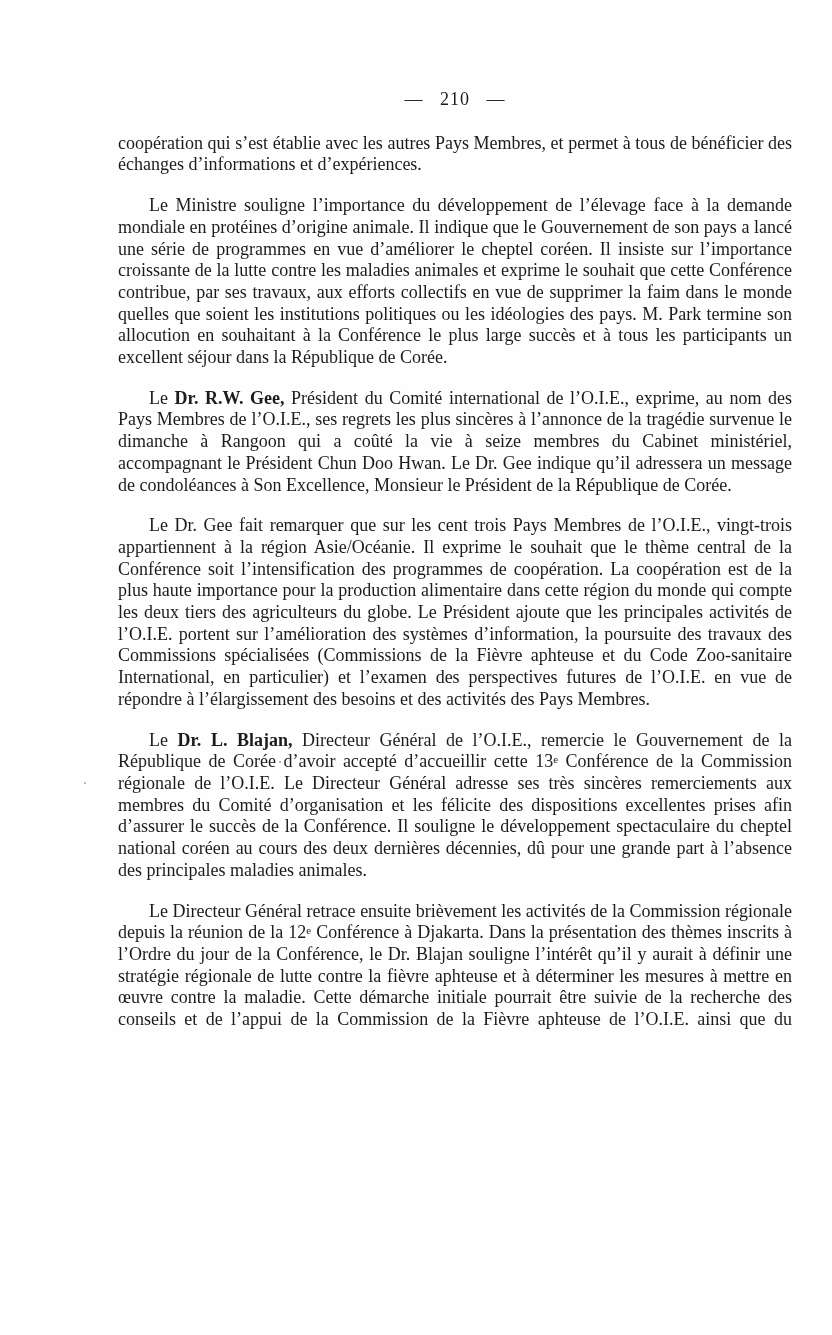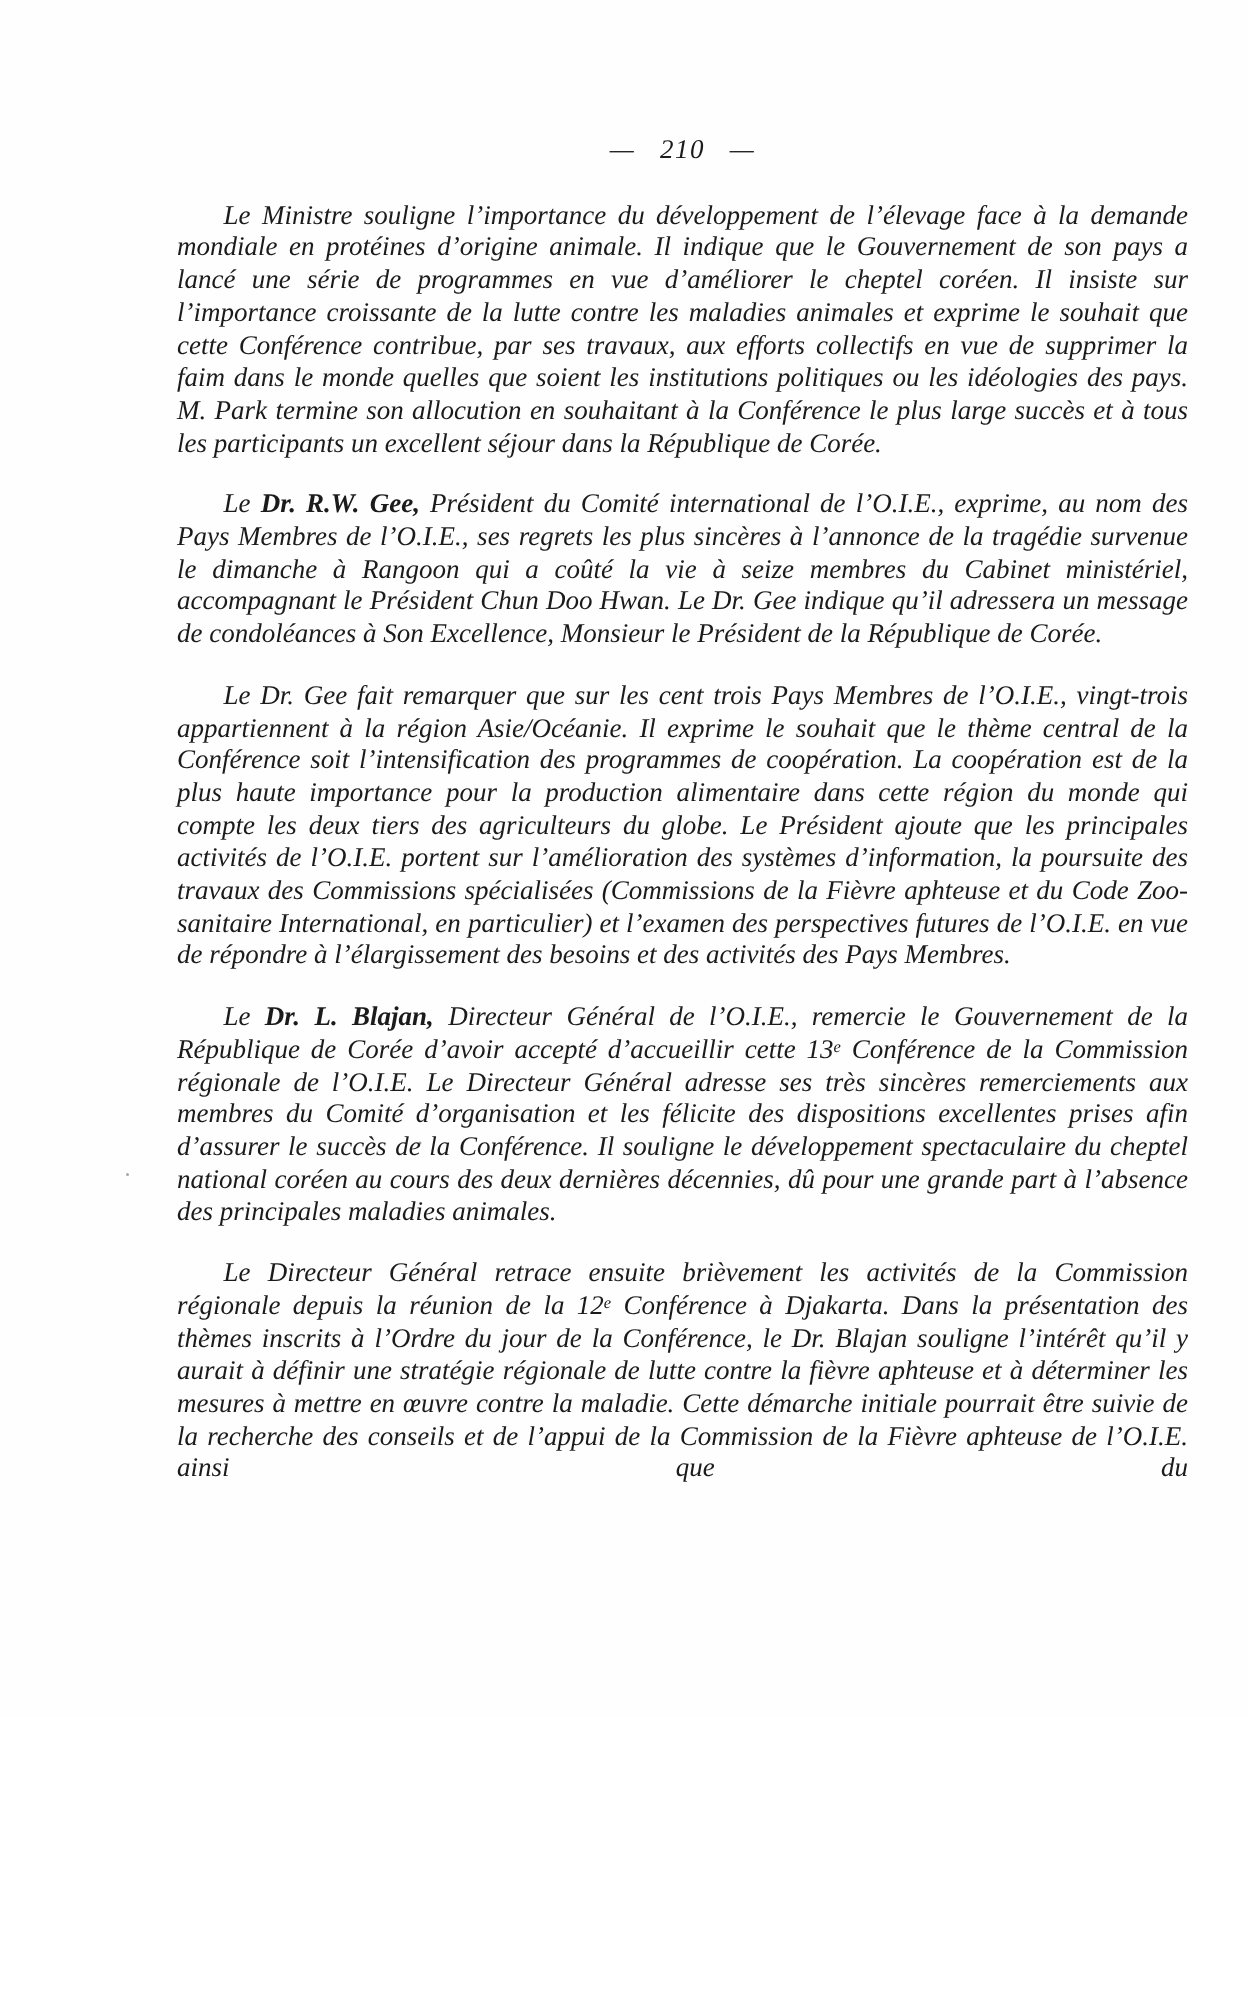--- a/index.html
+++ b/index.html
@@ -12,21 +12,20 @@
     width: 832px;
     height: 1144px;
     box-sizing: border-box;
     background: #fefefe;
     color: #1b1b1b;
     font-family: "Liberation Serif", "DejaVu Serif", serif;
     font-size: 18px;
     line-height: 21.7px;
     padding: 89px 40px 0 118px;
     overflow: hidden;
-    font-style: italic;
   }
   .page-number {
     text-align: center;
     margin: 0 0 22px 0;
     word-spacing: 11px;
     letter-spacing: 1px;
   }
   .text-block {
     width: 674px;
   }
@@ -54,20 +53,21 @@
     background: #3c3c3c;
     border-radius: 50%;
   }
 </style>
 </head>
 <body>
 
 <div class="page">
   <div class="page-number">— 210 —</div>
   <div class="text-block">
+      <p class="para"><span>coopération qui s’est établie avec les autres Pays Membres, et permet à tous de bénéficier des échanges d’informations et d’expériences.</span></p>
       <p class="para indent"><span>Le Ministre souligne l’importance du développement de l’élevage face à la demande mondiale en protéines d’origine animale. Il indique que le Gouvernement de son pays a lancé une série de programmes en vue d’améliorer le cheptel coréen. Il insiste sur l’importance croissante de la lutte contre les maladies animales et exprime le souhait que cette Conférence contribue, par ses travaux, aux efforts collectifs en vue de supprimer la faim dans le monde quelles que soient les institutions politiques ou les idéologies des pays. M. Park termine son allocution en souhaitant à la Conférence le plus large succès et à tous les participants un excellent séjour dans la République de Corée.</span></p>
       <p class="para indent"><span>Le </span><b>Dr. R.W. Gee,</b><span> Président du Comité international de l’O.I.E., exprime, au nom des Pays Membres de l’O.I.E., ses regrets les plus sincères à l’annonce de la tragédie survenue le dimanche à Rangoon qui a coûté la vie à seize membres du Cabinet ministériel, accompagnant le Président Chun Doo Hwan. Le Dr. Gee indique qu’il adressera un message de condoléances à Son Excellence, Monsieur le Président de la République de Corée.</span></p>
       <p class="para indent"><span>Le Dr. Gee fait remarquer que sur les cent trois Pays Membres de l’O.I.E., vingt-trois appartiennent à la région Asie/Océanie. Il exprime le souhait que le thème central de la Conférence soit l’intensification des programmes de coopération. La coopération est de la plus haute importance pour la production alimentaire dans cette région du monde qui compte les deux tiers des agriculteurs du globe. Le Président ajoute que les principales activités de l’O.I.E. portent sur l’amélioration des systèmes d’information, la poursuite des travaux des Commissions spécialisées (Commissions de la Fièvre aphteuse et du Code Zoo-sanitaire International, en particulier) et l’examen des perspectives futures de l’O.I.E. en vue de répondre à l’élargissement des besoins et des activités des Pays Membres.</span></p>
       <p class="para indent"><span>Le </span><b>Dr. L. Blajan,</b><span> Directeur Général de l’O.I.E., remercie le Gouvernement de la République de Corée d’avoir accepté d’accueillir cette 13</span><sup>e</sup><span> Conférence de la Commission régionale de l’O.I.E. Le Directeur Général adresse ses très sincères remerciements aux membres du Comité d’organisation et les félicite des dispositions excellentes prises afin d’assurer le succès de la Conférence. Il souligne le développement spectaculaire du cheptel national coréen au cours des deux dernières décennies, dû pour une grande part à l’absence des principales maladies animales.</span></p>
       <p class="para indent continues"><span>Le Directeur Général retrace ensuite brièvement les activités de la Commission régionale depuis la réunion de la 12</span><sup>e</sup><span> Conférence à Djakarta. Dans la présentation des thèmes inscrits à l’Ordre du jour de la Conférence, le Dr. Blajan souligne l’intérêt qu’il y aurait à définir une stratégie régionale de lutte contre la fièvre aphteuse et à déterminer les mesures à mettre en œuvre contre la maladie. Cette démarche initiale pourrait être suivie de la recherche des conseils et de l’appui de la Commission de la Fièvre aphteuse de l’O.I.E. ainsi que du</span></p>
     </div>
 <div class="speck" style="left: 198px; top: 1227px; width: 3px; height: 3px; opacity: 0.85;"></div>
     <div class="speck" style="left: 331px; top: 1170px; width: 2px; height: 2px; opacity: 0.35;"></div>
     <div class="speck" style="left: 337px; top: 1259px; width: 2px; height: 2px; opacity: 0.4;"></div>
     <div class="speck" style="left: 84px; top: 782px; width: 2px; height: 2px; opacity: 0.45;"></div>

